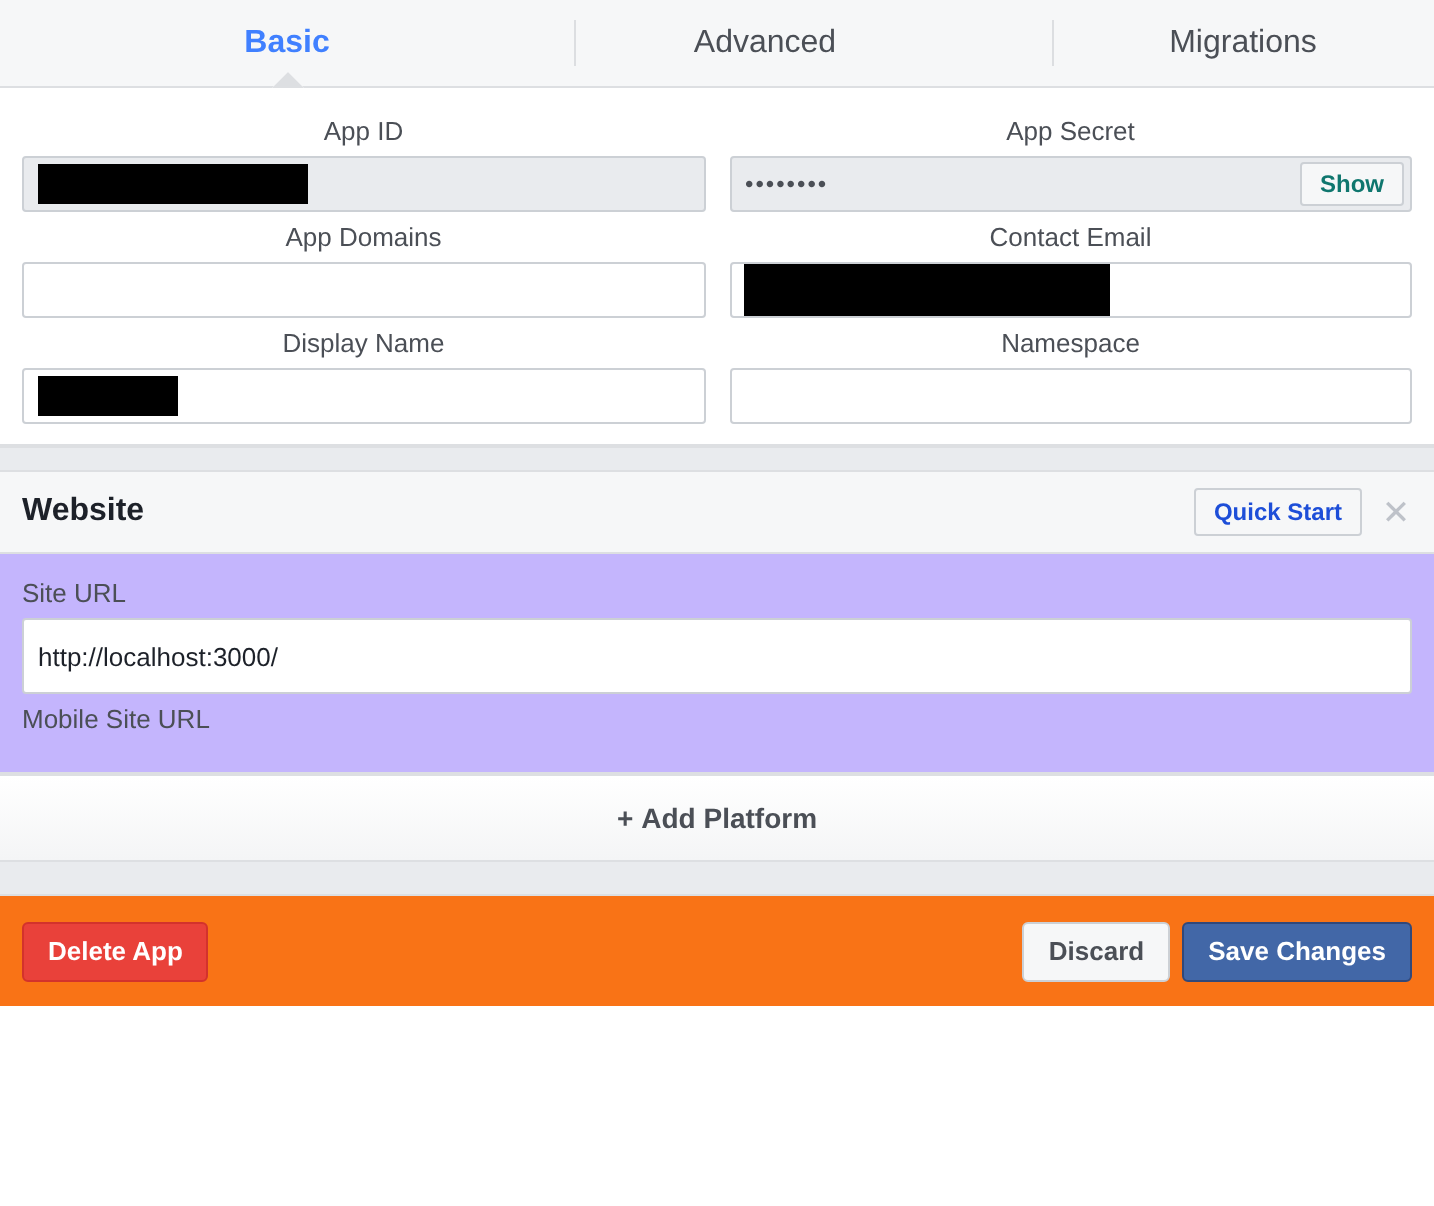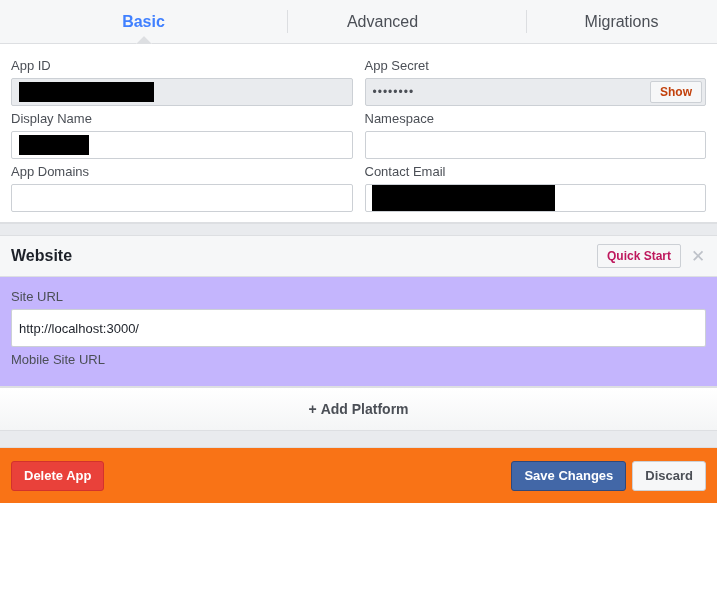--- a/index.html
+++ b/index.html
@@ -89,20 +89,21 @@
     box-sizing: border-box;
   }
 
   .basic-body {
     padding: 9px 11px 10px 11px;
     box-sizing: border-box;
   }
   .row {
     display: flex;
     gap: 12px;
+    text-align: center;
   }
   .col {
     flex: 1 1 0;
     min-width: 0;
   }
   .field-label {
     font-size: 13px;
     color: #4b4f56;
     margin: 5px 0 4px 0;
     line-height: 16px;
@@ -144,21 +145,21 @@
   }
   .show-btn {
     position: absolute;
     right: 3px;
     top: 2px;
     height: 22px;
     line-height: 20px;
     padding: 0 9px;
     font-size: 12px;
     font-weight: bold;
-    color: #c2410c;
+    color: #0f766e;
     background: #f6f7f8;
     border: 1px solid #ccd0d5;
     border-radius: 2px;
     cursor: pointer;
     box-sizing: border-box;
   }
 
   
   .section-head {
     height: 41px;
@@ -174,21 +175,21 @@
     font-weight: bold;
     color: #1d2129;
     flex: 1 1 auto;
   }
   .qs-btn {
     height: 24px;
     line-height: 22px;
     padding: 0 9px;
     font-size: 12px;
     font-weight: bold;
-    color: #be185d;
+    color: #1d4ed8;
     background: #f6f7f8;
     border: 1px solid #ccd0d5;
     border-radius: 2px;
     cursor: pointer;
     box-sizing: border-box;
   }
   .close-x {
     width: 22px;
     text-align: center;
     font-size: 17px;
@@ -298,44 +299,44 @@
         <div class="field-label">App Secret</div>
         <div class="input readonly">
           <span class="secret-dots">••••••••</span>
           <span class="show-btn">Show</span>
         </div>
       </div>
     </div>
 
     <div class="row">
       <div class="col">
+        <div class="field-label">App Domains</div>
+        <div class="input">
+          <span></span>
+        </div>
+      </div>
+      <div class="col">
+        <div class="field-label">Contact Email</div>
+        <div class="input">
+          <span class="redact email"></span>
+        </div>
+      </div>
+    </div>
+
+    <div class="row">
+      <div class="col">
         <div class="field-label">Display Name</div>
         <div class="input">
           <span class="redact name"></span>
         </div>
       </div>
       <div class="col">
         <div class="field-label">Namespace</div>
         <div class="input">
           <span></span>
-        </div>
-      </div>
-    </div>
-
-    <div class="row">
-      <div class="col">
-        <div class="field-label">App Domains</div>
-        <div class="input">
-          <span></span>
-        </div>
-      </div>
-      <div class="col">
-        <div class="field-label">Contact Email</div>
-        <div class="input">
-          <span class="redact email"></span>
         </div>
       </div>
     </div>
 
   </div>
 </div>
 
 <div class="gap"></div>
 
 <div class="card">
@@ -361,16 +362,16 @@
 <div class="addplat">
   <span class="plus">+</span>
   <span>Add Platform</span>
 </div>
 
 <div class="footer-gap"></div>
 <div class="footer">
   <div class="btn btn-delete">Delete App</div>
   <div class="spacer"></div>
   <div class="footer-right">
+    <div class="btn btn-discard">Discard</div>
     <div class="btn btn-save">Save Changes</div>
-    <div class="btn btn-discard">Discard</div>
   </div>
 </div>
 
 </body></html>

